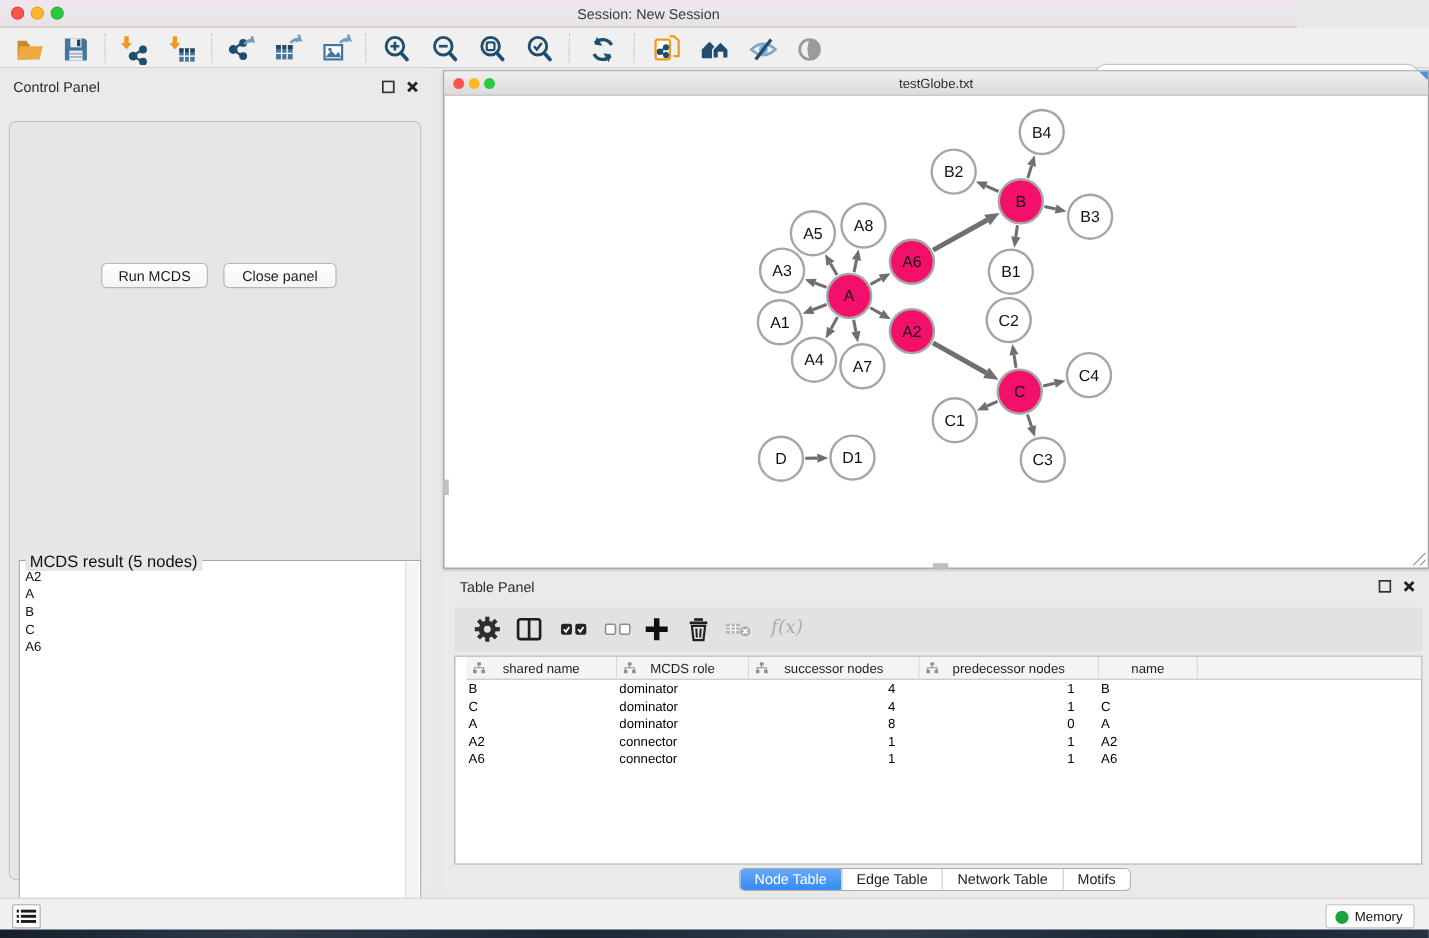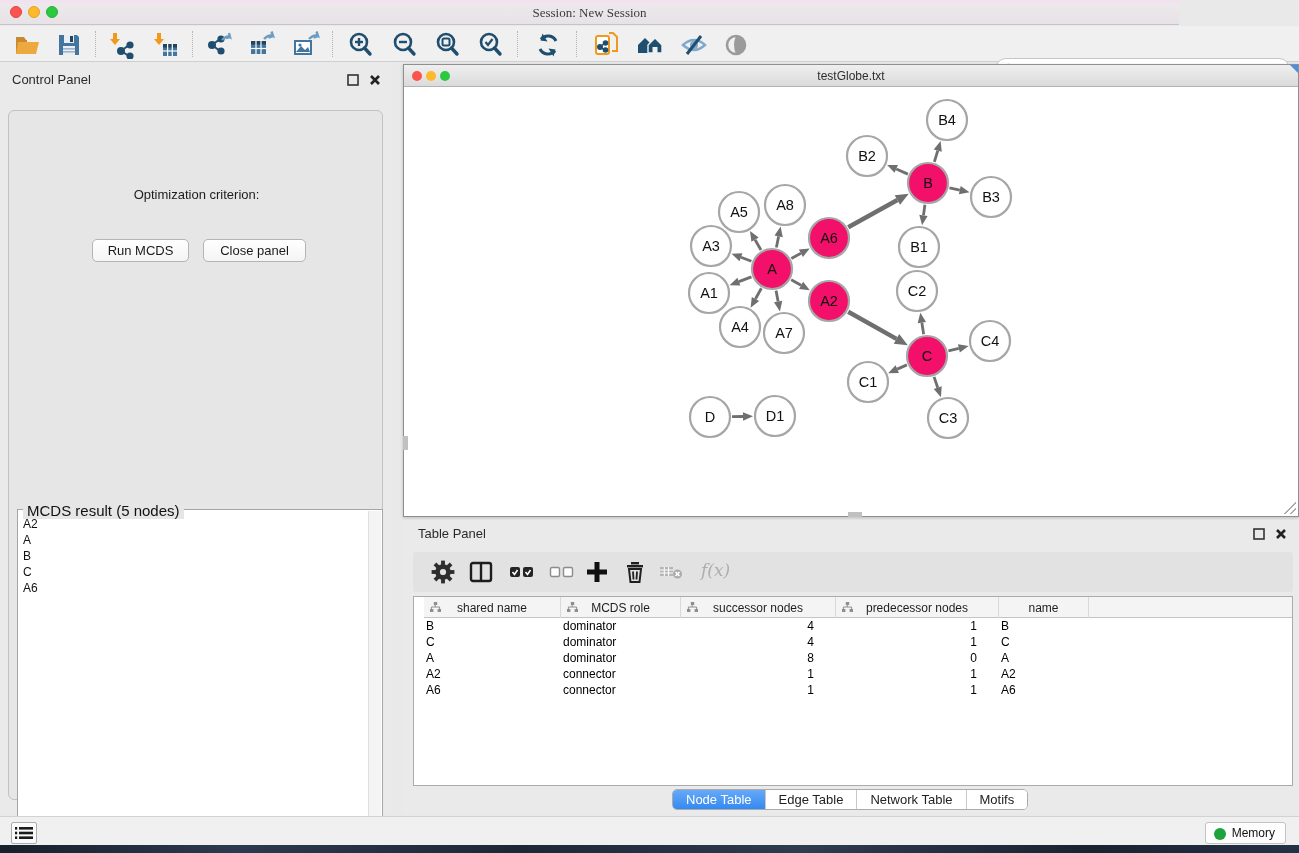--- a/index.html
+++ b/index.html
@@ -3,21 +3,21 @@
 <meta charset="utf-8">
 <style>
   * { margin:0; padding:0; box-sizing:border-box; }
   html,body { width:1299px; height:853px; overflow:hidden;
     font-family:"Liberation Sans", sans-serif; background:#E9E9E9; }
   #app { position:relative; width:1299px; height:853px; background:#E9E9E9; }
 
   
   #titlebar { position:absolute; left:0; top:0; width:1179px; height:25px;
     background:linear-gradient(#F3DFF0, #ECE8EB 20%, #E6E2E5);
-    border-bottom:1px solid #C6C2C5;font-family:Liberation Serif, serif; }
+    border-bottom:1px solid #C6C2C5; }
   .tl-dot { position:absolute; top:6px; width:12px; height:12px; border-radius:50%; }
   #titlebar .t-title { position:absolute; top:5px; width:100%; text-align:center;
     font-size:13px; color:#3C3C3C; }
 
   
   #toolbar { position:absolute; left:0; top:26px; width:1299px; height:36px;
     background:#F0F0F0; border-bottom:1px solid #CFCFCF; }
   .tb-icon { position:absolute; top:5px; width:28px; height:28px; cursor:pointer; }
   .tb-sep { position:absolute; top:5px; width:0; height:26px; border-left:1px dotted #B4B4B4; }
   #search-box { position:absolute; top:32px; left:995px; width:295px; height:22px;
@@ -283,21 +283,20 @@
       <svg width="12" height="12" viewBox="0 0 12 12">
           <rect x="1" y="1" width="10" height="10" fill="none" stroke="#333" stroke-width="1.6"></rect>
         </svg>
     </span>
     <span class="panel-ctl" style="right:8px">
       <svg width="12" height="12" viewBox="0 0 12 12">
           <path d="M2 2 L10 10 M10 2 L2 10" stroke="#222" stroke-width="2.6"></path>
         </svg>
     </span>
     <div id="cp-body">
-      <div id="opt-label">Optimization criterion:</div>
       <div class="push-btn" id="btn-run">Run MCDS</div>
       <div class="push-btn" id="btn-close">Close panel</div>
       <div id="result-group">
         <span id="result-legend">MCDS result (5 nodes)</span>
         <div id="result-list">
             <div class="result-item">A2</div>
             <div class="result-item">A</div>
             <div class="result-item">B</div>
             <div class="result-item">C</div>
             <div class="result-item">A6</div>

